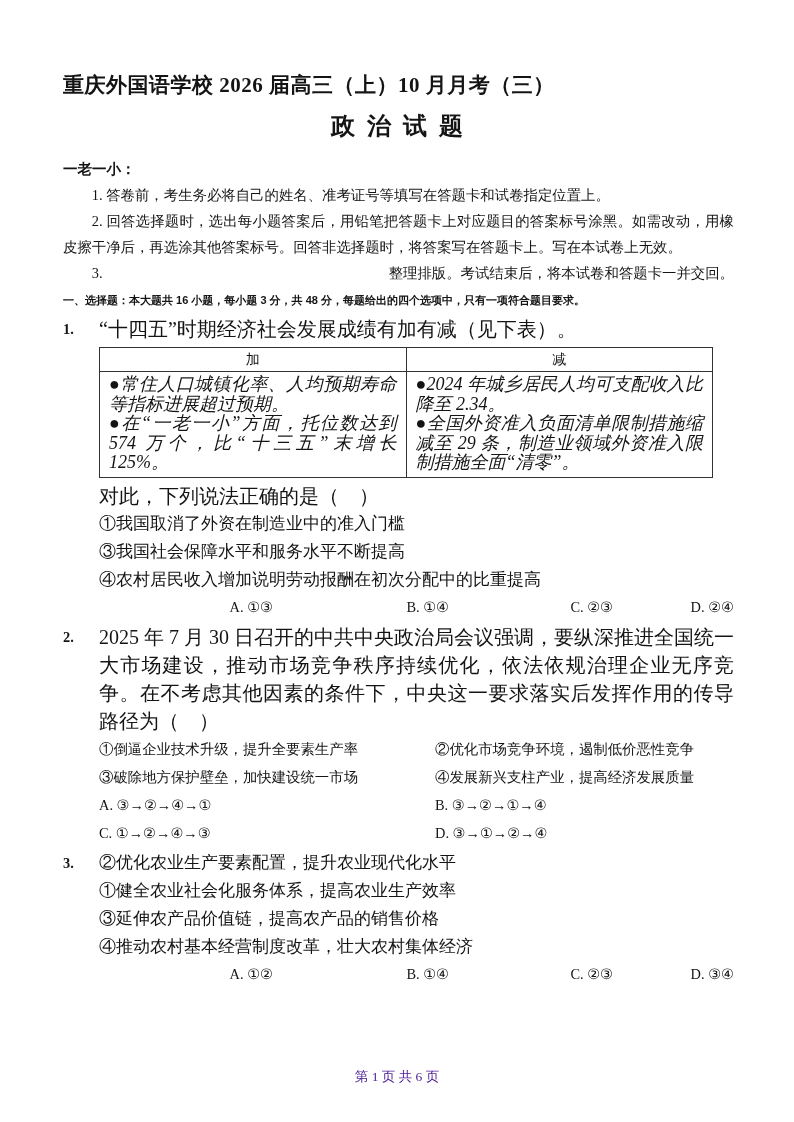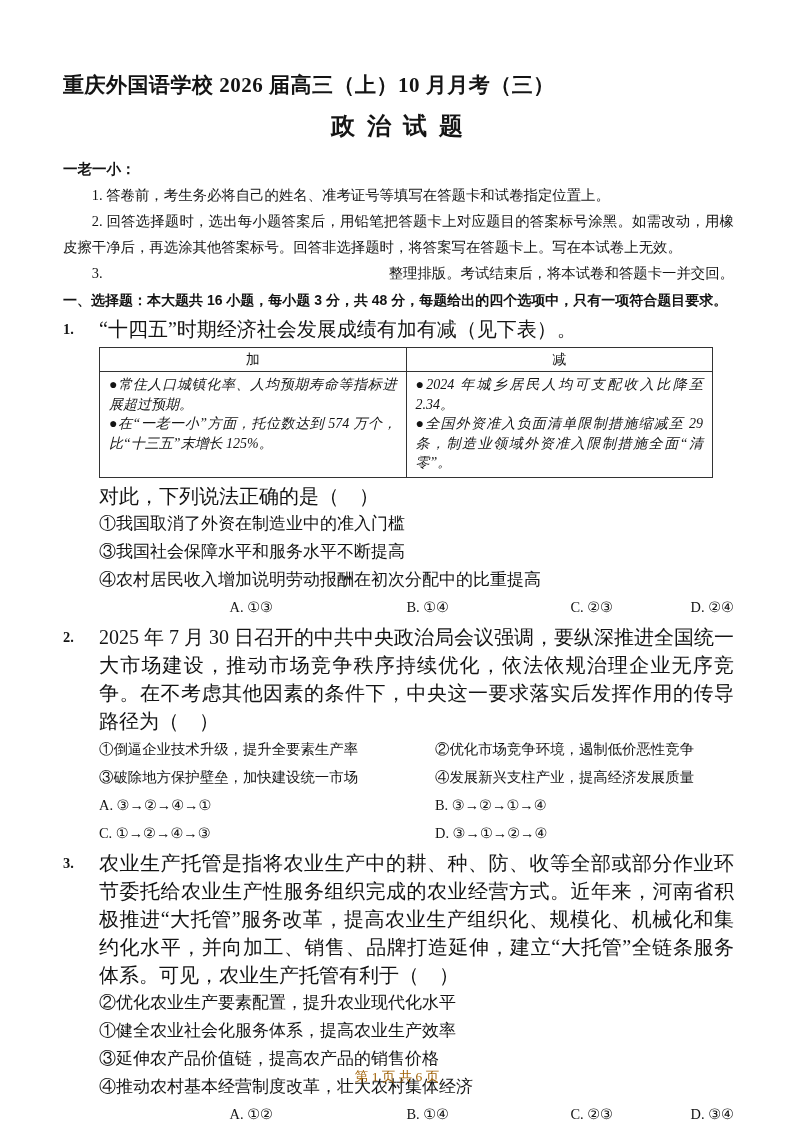--- a/index.html
+++ b/index.html
@@ -25,52 +25,52 @@
   .npara {
     margin: 0; font-size: 14.4px; line-height: 26px;
     text-indent: 2em; text-align: justify;
   }
   .notice-item3 {
     display: flex; justify-content: space-between;
     font-size: 14.4px; line-height: 26px; padding-left: 2em;
   }
   .section-heading {
     font-family: "Liberation Sans", "DejaVu Sans", sans-serif;
-    font-weight: 700; font-size: 14px; line-height: 26px; margin-top: 1px;
+    font-weight: 700; font-size: 11px; line-height: 26px; margin-top: 1px;
     text-align: justify;
   }
   .q { display: flex; margin-top: 2px; }
   .qn { flex: 0 0 36px; width: 36px; font-weight: 700; font-size: 14.4px; line-height: 28px; }
   .qb { flex: 1; min-width: 0; }
   .stem { font-size: 20px; line-height: 28px; text-align: justify; }
   .cmp-table {
     border-collapse: collapse; width: 614px; table-layout: fixed;
     margin: 4px 0 4px 0;
   }
   .cmp-table th {
     border: 1px solid #333; font-weight: 400; font-size: 14px;
     height: 24px; text-align: center;
   }
   .cmp-table td {
     border: 1px solid #333; padding: 3px 9px 4px 9px;
-    font-size: 14px; line-height: 19.5px; font-style: italic;
+    font-size: 18px; line-height: 19.5px; font-style: italic;
     vertical-align: top; text-align: justify; margin-top: 30px;
   }
   .stmt { font-size: 17px; line-height: 28px; }
   .ans4 {
     display: grid; grid-template-columns: 174px 176px 164px 1fr;
     font-size: 14.4px; line-height: 27px; text-align: right;
   }
   .two-col {
     display: grid; grid-template-columns: 336px 1fr;
     font-size: 14.4px; line-height: 28px;
   }
   .footer {
     position: absolute; left: 0; right: 0; bottom: 36px;
-    text-align: center; font-size: 13.5px; color: #a16207;
+    text-align: center; font-size: 13.5px; color: #4c1d95;
   }
 </style>
 </head>
 <body>
 
 <div class="page">
 
   <h1 class="title">重庆外国语学校 2026 届高三（上）10 月月考（三）</h1>
   <h2 class="subtitle">政 治 试 题</h2>
 
@@ -138,21 +138,20 @@
         <span>B. ③→②→①→④</span>
         <span>C. ①→②→④→③</span>
         <span>D. ③→①→②→④</span>
       </div>
     </div>
   </div>
 
   <div class="q">
     <div class="qn">3.</div>
     <div class="qb">
-      <div class="stem">农业生产托管是指将农业生产中的耕、种、防、收等全部或部分作业环节委托给农业生产性服务组织完成的农业经营方式。近年来，河南省积极推进“大托管”服务改革，提高农业生产组织化、规模化、机械化和集约化水平，并向加工、销售、品牌打造延伸，建立“大托管”全链条服务体系。可见，农业生产托管有利于（　）</div>
       <div class="stmt">②优化农业生产要素配置，提升农业现代化水平</div>
       <div class="stmt">①健全农业社会化服务体系，提高农业生产效率</div>
       <div class="stmt">③延伸农产品价值链，提高农产品的销售价格</div>
       <div class="stmt">④推动农村基本经营制度改革，壮大农村集体经济</div>
       <div class="ans4">
         <span>A. ①②</span>
         <span>B. ①④</span>
         <span>C. ②③</span>
         <span>D. ③④</span>
       </div>

